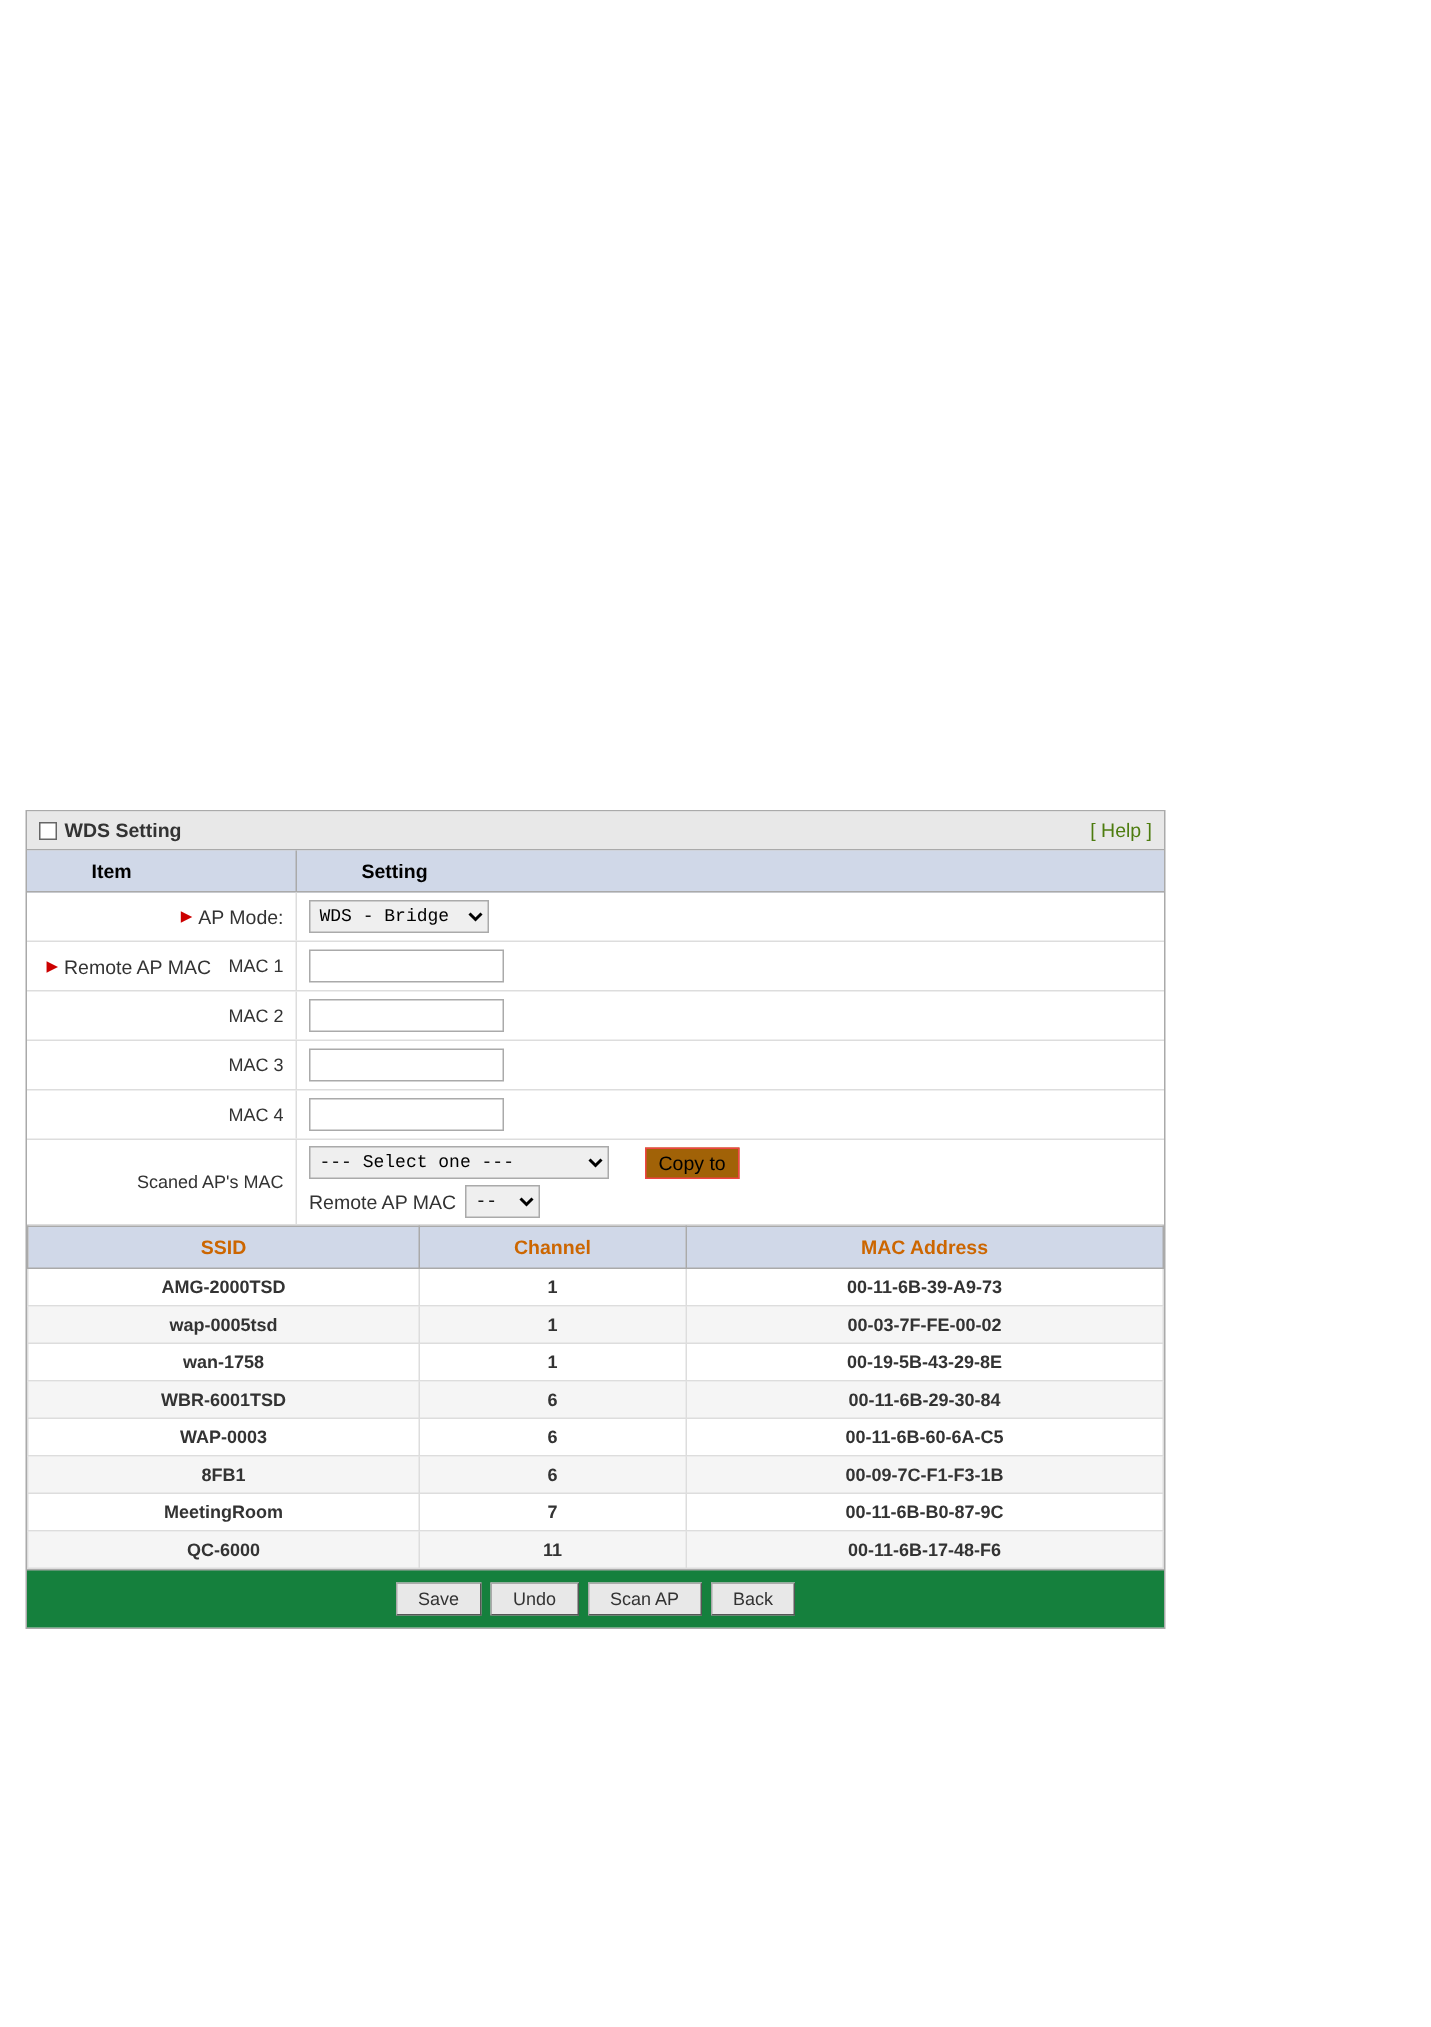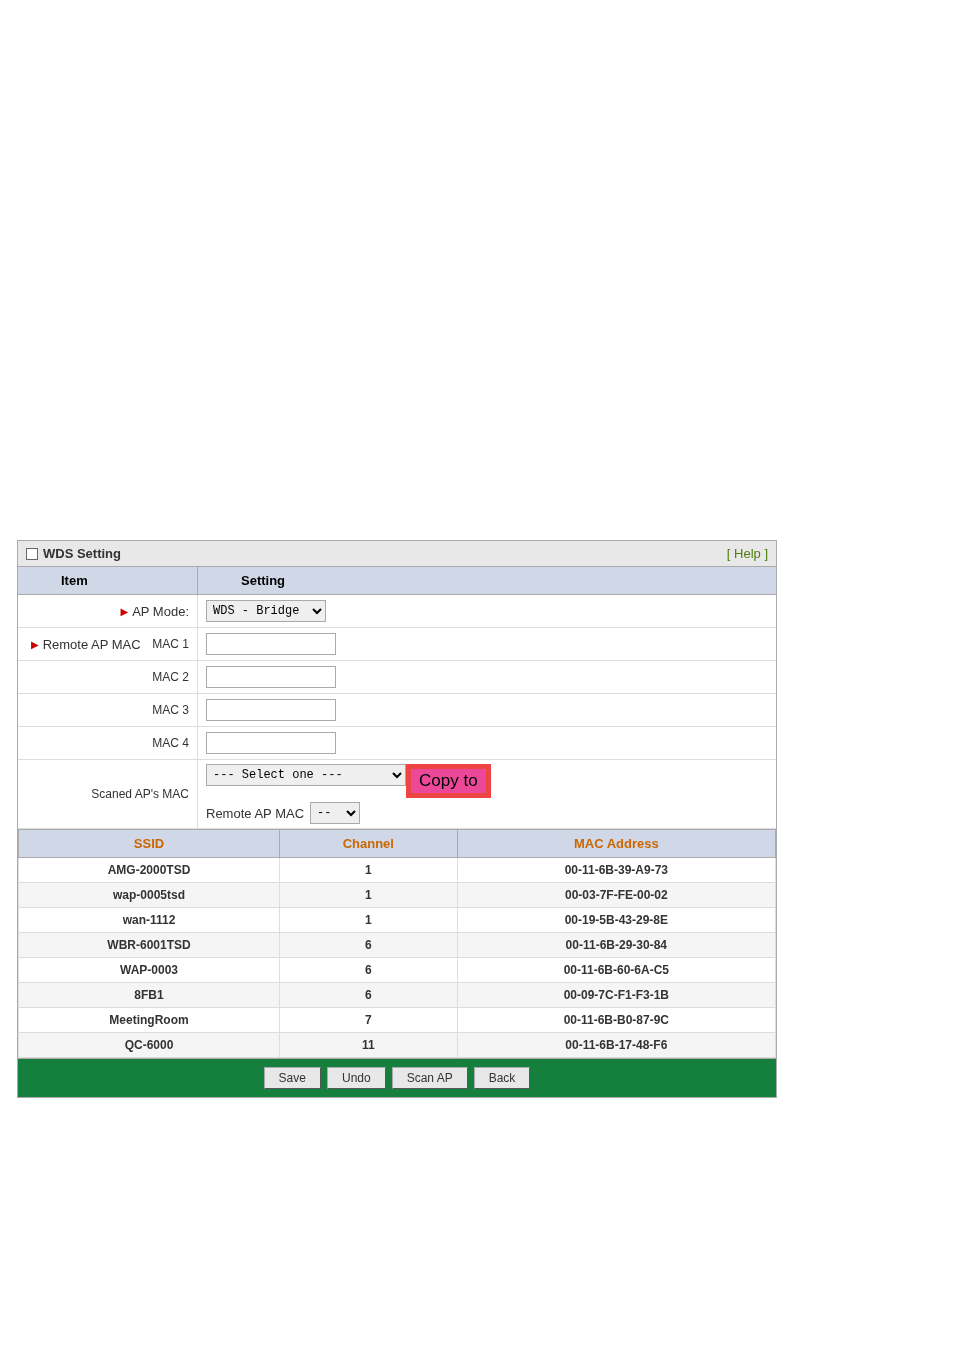--- a/index.html
+++ b/index.html
@@ -118,33 +118,33 @@
     }
     .scaned-value {
       padding: 4px 8px;
       display: flex;
       flex-direction: column;
       gap: 4px;
       justify-content: center;
     }
     .scaned-line1 {
       display: flex;
-      align-items: flex-start;
-      gap: 0;
+      align-items: center;
+      gap: 24px;
     }
     .scaned-line2 {
       display: flex;
       align-items: center;
       gap: 6px;
     }
     .copy-btn {
-      background: #ec4899;
-      border: 5px solid #ef4444;
+      background: #a16207;
+      border: 1px solid #ef4444;
       padding: 2px 8px;
-      font-size: 17px;
+      font-size: 13px;
       cursor: pointer;
     }
     .scan-table {
       width: 100%;
       border-collapse: collapse;
       border-top: 1px solid #aaa;
     }
     .scan-table th {
       background: #d0d8e8;
       padding: 6px 8px;
@@ -303,21 +303,21 @@
             <td>AMG-2000TSD</td>
             <td>1</td>
             <td>00-11-6B-39-A9-73</td>
           </tr>
           <tr>
             <td>wap-0005tsd</td>
             <td>1</td>
             <td>00-03-7F-FE-00-02</td>
           </tr>
           <tr>
-            <td>wan-1112</td>
+            <td>wan-1758</td>
             <td>1</td>
             <td>00-19-5B-43-29-8E</td>
           </tr>
           <tr>
             <td>WBR-6001TSD</td>
             <td>6</td>
             <td>00-11-6B-29-30-84</td>
           </tr>
           <tr>
             <td>WAP-0003</td>

